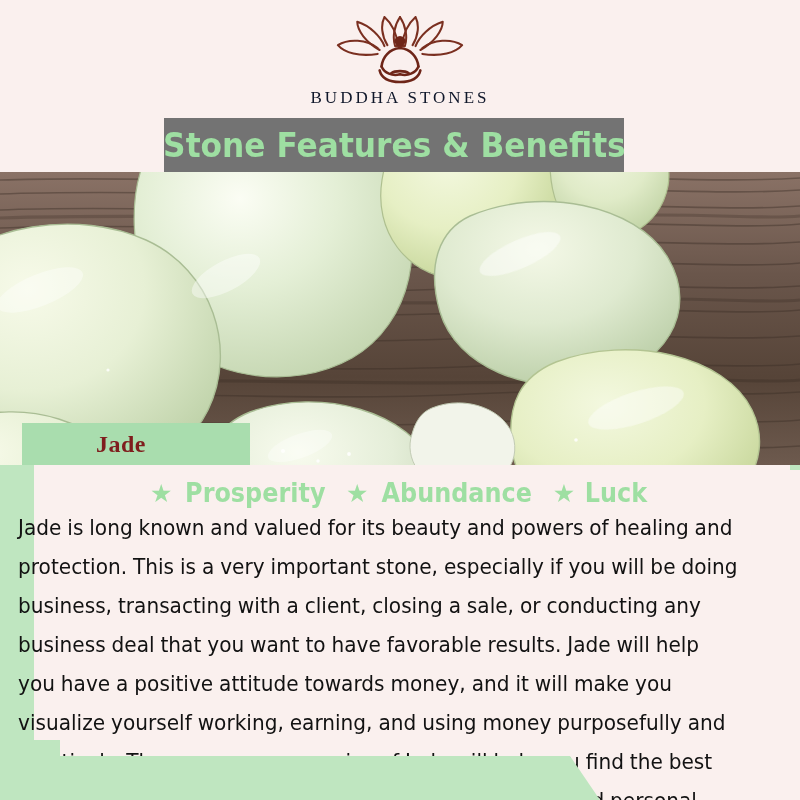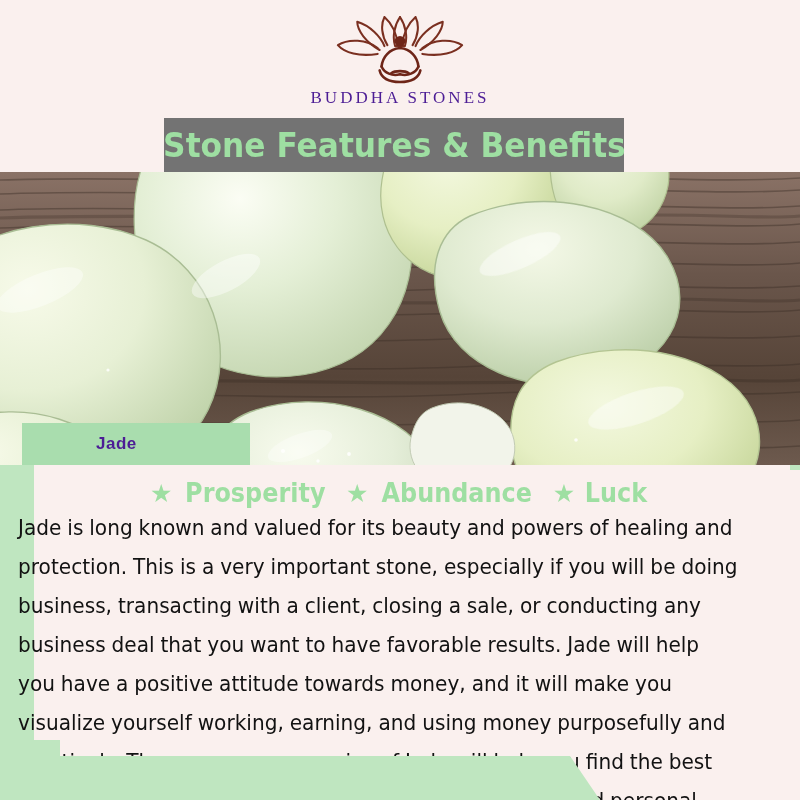--- a/index.html
+++ b/index.html
@@ -91,21 +91,21 @@
     display: block;
     margin: 0 auto;
     width: 150px;
     height: 68px;
   }
   #brand-name {
     margin-top: 4px;
     font-family: "Liberation Serif", serif;
     font-size: 17px;
     letter-spacing: 3px;
-    color: #4c1d95;
+    color: #0f172a;
     font-weight: 400;
   }
 
   
   #title-banner {
     position: absolute;
     left: 164px;
     top: 118px;
     width: 460px;
     height: 54px;
@@ -144,24 +144,24 @@
     top: 423px;
     width: 228px;
     height: 42px;
     background: #a9ddae;
     display: flex;
     align-items: center;
     box-sizing: border-box;
     padding-left: 74px;
   }
   #stone-name {
-    font-family: Liberation Sans, sans-serif;
+    font-family: Liberation Serif, serif;
     font-weight: bold;
-    font-size: 17px;
-    color: #4c1d95;
+    font-size: 24px;
+    color: #7f1d1d;
     letter-spacing: 0.5px;
   }
 
   
   #benefits {
     position: absolute;
     left: 0px;
     top: 478px;
     width: 800px;
     display: flex;

